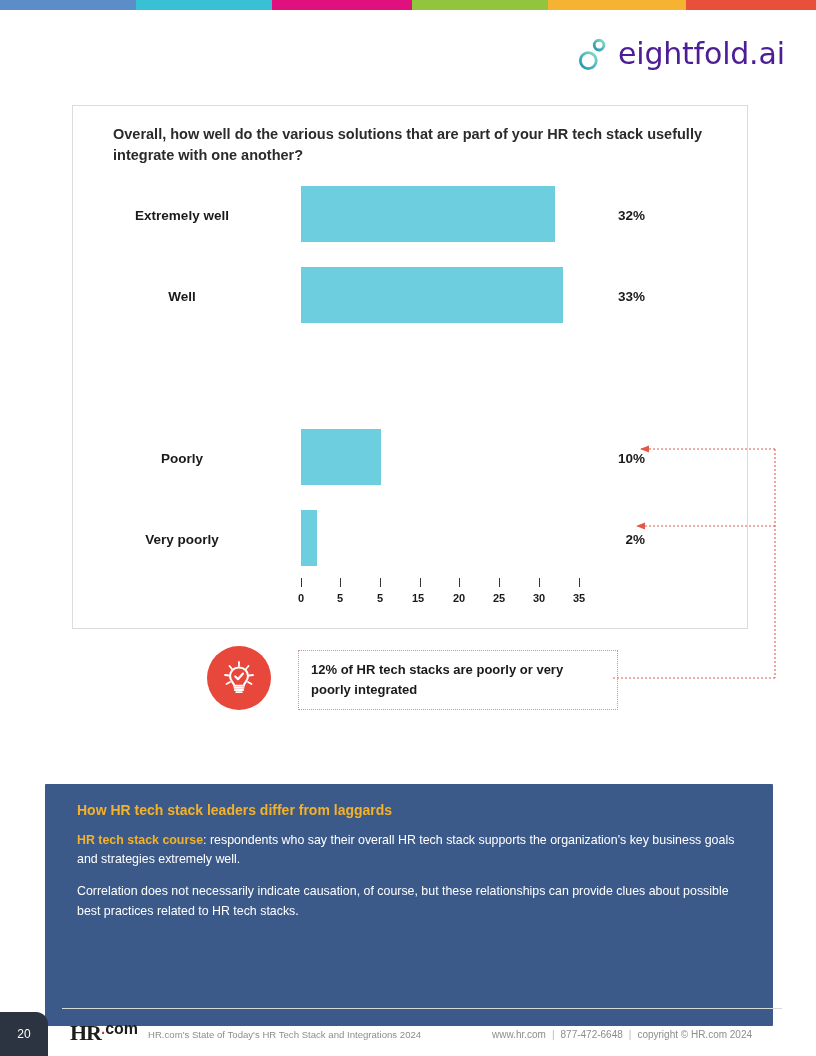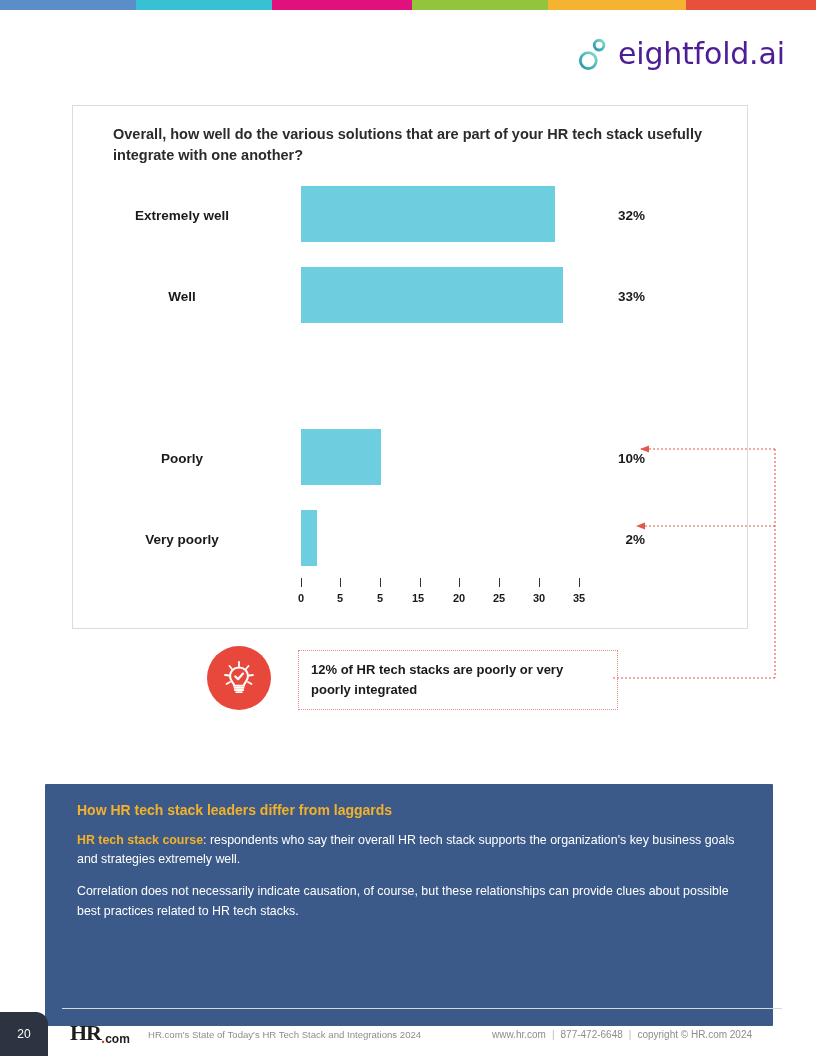--- a/index.html
+++ b/index.html
@@ -76,24 +76,24 @@
   .panel .hl { color:#f3b229; font-weight:bold; }
 
   
   .footer-rule { position:absolute; left:62px; top:1008px; width:720px; height:1px; background:#d8d8d8; }
   .pagebox {
     position:absolute; left:0; top:1012px; width:48px; height:44px;
     background:#2b3440; border-top-right-radius:12px; border-bottom-right-radius:0;
     display:flex; align-items:center; justify-content:center;
   }
   .pagenum { color:#fff; font-size:12px; }
-  .hr-logo { position:absolute; left:70px; top:1020px; display:flex; align-items:flex-end; }
+  .hr-logo { position:absolute; left:70px; top:1020px; display:flex; align-items:flex-start; }
   .hr-h { font-family:"Liberation Serif", serif; font-weight:bold; font-size:22px; color:#1d1d1d; letter-spacing:-1px; }
   .hr-dot { color:#d23f2e; font-weight:bold; font-size:15px; }
-  .hr-com { font-size:12px; color:#1d1d1d; font-weight:bold; }
+  .hr-com { font-size:16px; color:#1d1d1d; font-weight:bold; }
   .foot-mid { position:absolute; left:148px; top:1029px; font-size:9.6px; color:#8d8d8d; }
   .foot-right { position:absolute; left:492px; top:1029px; font-size:10px; color:#8d8d8d; }
   .foot-sep { color:#b9b9b9; padding:0 6px; }
 </style>
 </head>
 <body>
 
 <div class="page">
 
   <div class="topbar">

